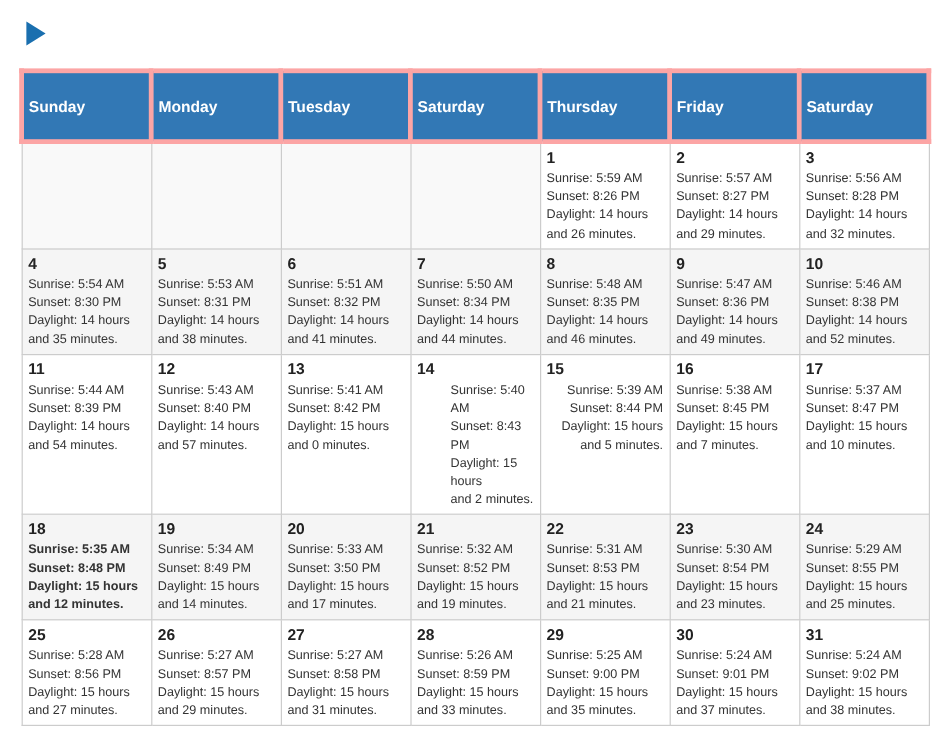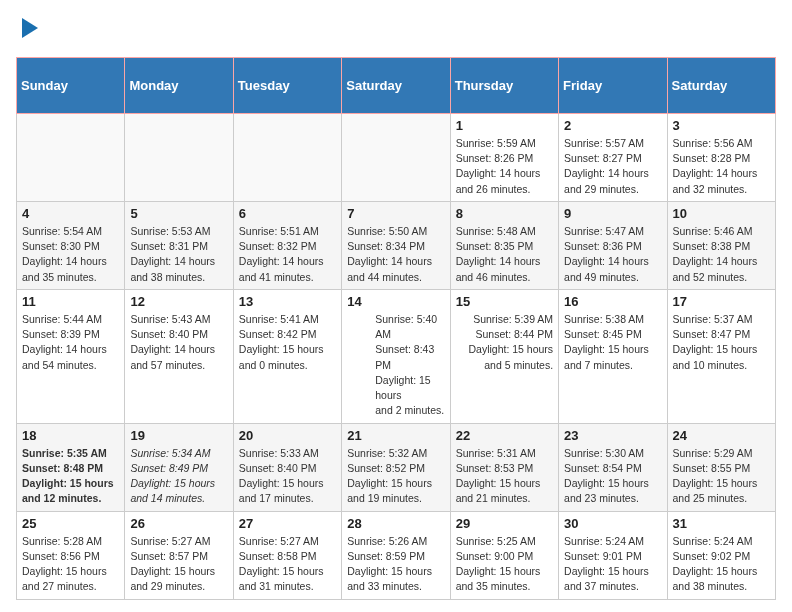--- a/index.html
+++ b/index.html
@@ -52,21 +52,21 @@
       border-collapse: collapse;
       table-layout: fixed;
     }
     thead tr th {
       background-color: #3278b5;
       color: #fff;
       font-size: 13px;
       font-weight: bold;
       padding: 20px 4px;
       text-align: left;
-      border: 1px solid #fca5a5;
+      border: 4px solid #fca5a5;
     }
     tbody tr td {
       border: 1px solid #ccc;
       vertical-align: top;
       padding: 4px 5px;
       height: 88px;
       background: #fff;
       font-size: 11px;
       color: #333;
     }
@@ -252,29 +252,29 @@
       <tr>
         <td>
           <div class="day-num">18</div>
           <div class="day-info" style="white-space: pre-line; font-weight: bold;">Sunrise: 5:35 AM
 Sunset: 8:48 PM
 Daylight: 15 hours
 and 12 minutes.</div>
         </td>
         <td>
           <div class="day-num">19</div>
-          <div class="day-info" style="white-space: pre-line; font-style: italic;">Sunrise: 5:34 AM
+          <div class="day-info" style="white-space: pre-line;">Sunrise: 5:34 AM
 Sunset: 8:49 PM
 Daylight: 15 hours
 and 14 minutes.</div>
         </td>
         <td>
           <div class="day-num">20</div>
           <div class="day-info" style="white-space: pre-line;">Sunrise: 5:33 AM
-Sunset: 8:40 PM
+Sunset: 3:50 PM
 Daylight: 15 hours
 and 17 minutes.</div>
         </td>
         <td>
           <div class="day-num">21</div>
           <div class="day-info" style="white-space: pre-line;">Sunrise: 5:32 AM
 Sunset: 8:52 PM
 Daylight: 15 hours
 and 19 minutes.</div>
         </td>

